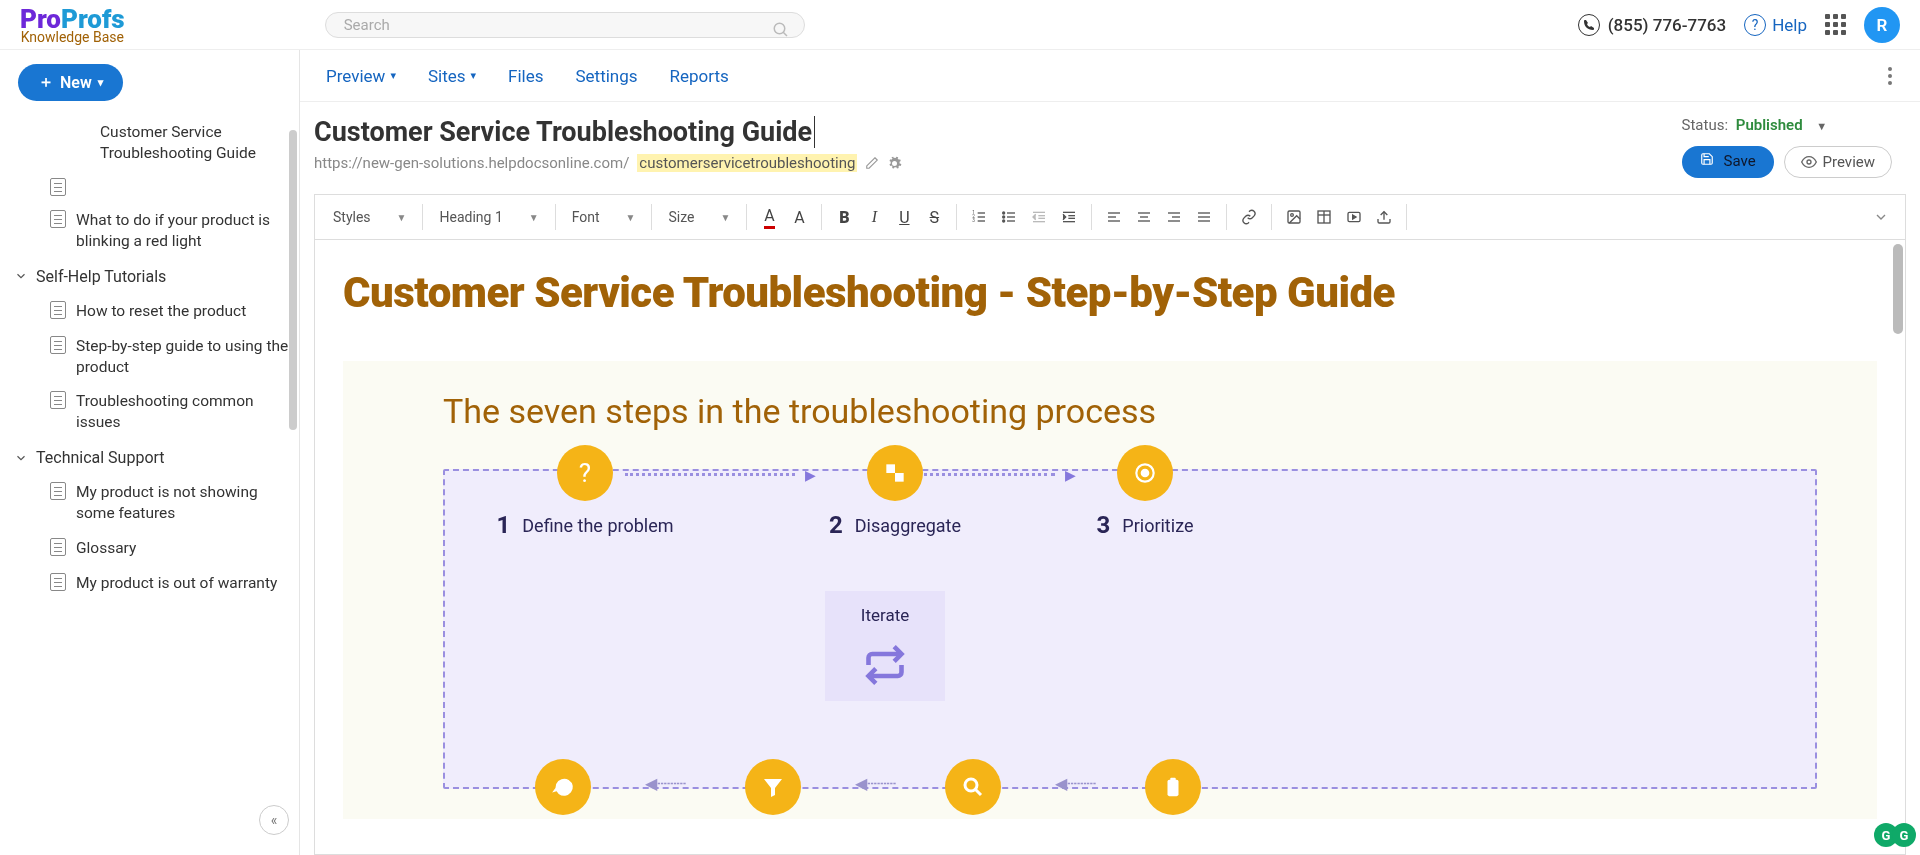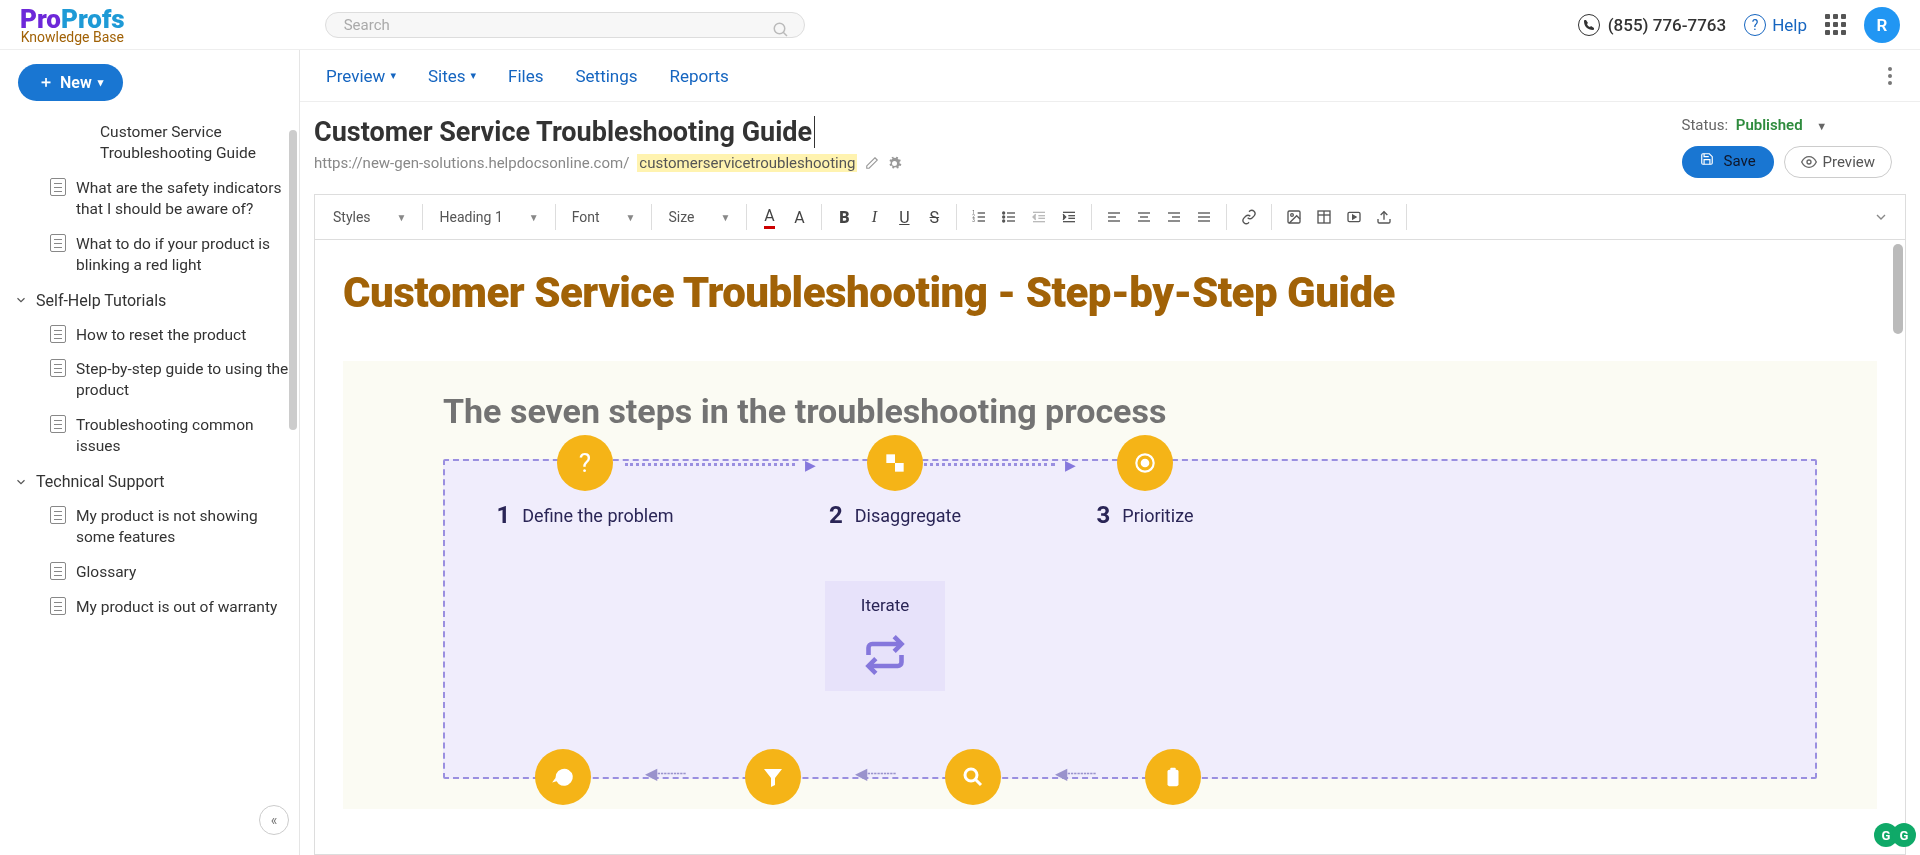--- a/index.html
+++ b/index.html
@@ -60,21 +60,21 @@
 .tb-sel .caret{font-size:10px;color:#888}
 .tb-sep{width:1px;height:26px;background:#ddd;margin:0 6px}
 .tb-icon{width:28px;height:28px;display:flex;align-items:center;justify-content:center;cursor:pointer;font-size:16px;color:#444}
 .tb-icon.bold{font-weight:900}
 .tb-expand{margin-left:auto}
 
 .editor-outer{flex:1;margin:0 14px 0 14px;border:1px solid #ddd;border-top:none;overflow-y:auto;position:relative;padding:28px 28px 0 28px}
 .ed-scroll{position:absolute;right:2px;top:4px;width:10px;height:90px;background:#bbb;border-radius:5px}
 .content-h1{font-size:42px;font-weight:900;color:#a16207;margin-bottom:44px;letter-spacing:-0.5px}
 .infographic{background:#fbfbf3;padding:30px 60px 30px 100px}
-.info-title{font-size:34px;font-weight:700;color:#737373;margin-bottom:28px}
+.info-title{font-size:34px;font-weight:400;color:#a16207;margin-bottom:38px}
 .diagram{position:relative;height:320px;border:2px dashed #9a8fe0;background:#f0edfc;border-radius:2px}
 .step{position:absolute;display:flex;flex-direction:column;align-items:center;width:120px}
 .step-circ{width:56px;height:56px;border-radius:50%;background:#f5b417;display:flex;align-items:center;justify-content:center;color:#fff;font-size:26px}
 .step-label{display:flex;align-items:center;gap:12px;margin-top:10px;font-size:18px;color:#2a2556;white-space:nowrap}
 .step-num{font-size:24px;font-weight:700;color:#2a2556}
 .s1{top:-26px;left:80px}
 .s2{top:-26px;left:390px}
 .s3{top:-26px;left:640px}
 .iterate-box{position:absolute;top:120px;left:380px;width:120px;height:110px;background:#e7e2fa;display:flex;flex-direction:column;align-items:center;justify-content:center;gap:18px}
 .iterate-box span{color:#2a2556;font-size:17px}
@@ -145,21 +145,20 @@
       <span>＋</span>
       <span>New</span>
       <span style="font-size:11px">▾</span>
     </button>
     <div class="tree">
       <div class="tree-item indent2">
         <span>Customer Service Troubleshooting Guide</span>
       </div>
       <div class="tree-item indent1">
         <span class="doc-icon"></span>
-        <span>What are the safety indicators that I should be aware of?</span>
       </div>
       <div class="tree-item indent1">
         <span class="doc-icon"></span>
         <span>What to do if your product is blinking a red light</span>
       </div>
 
       <div class="folder-row">
         <svg class="chev" viewBox="0 0 24 24" fill="none" stroke="#555" stroke-width="2">
             <polyline points="6 9 12 15 18 9"></polyline>
           </svg>

